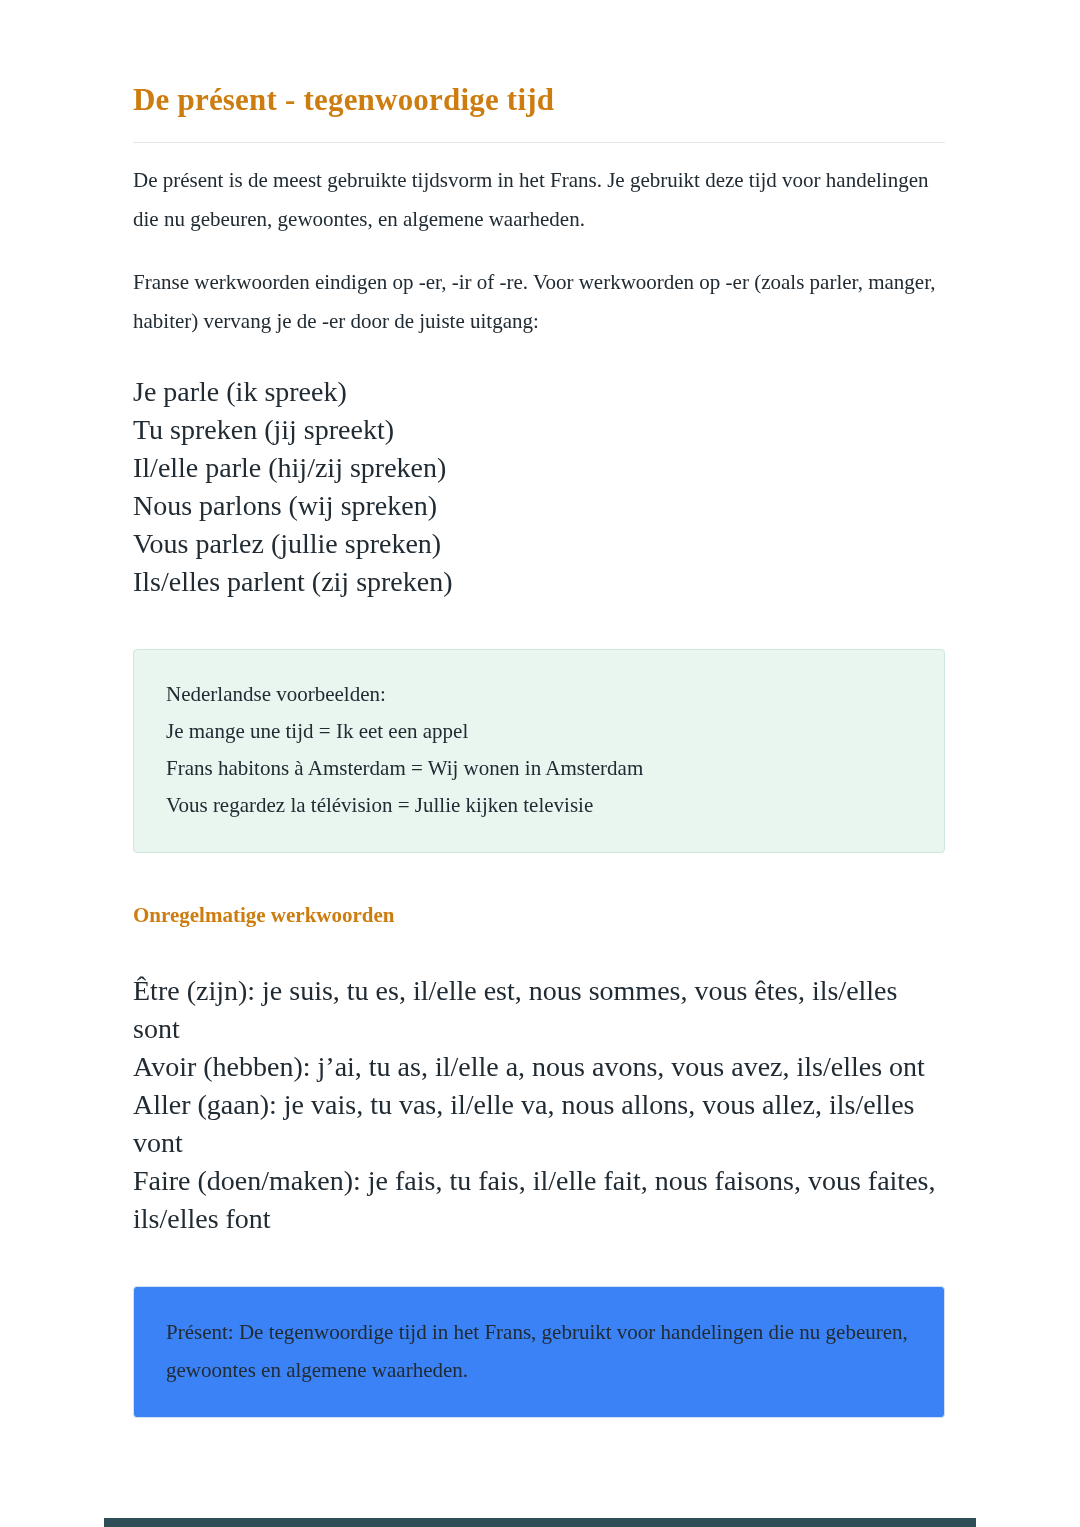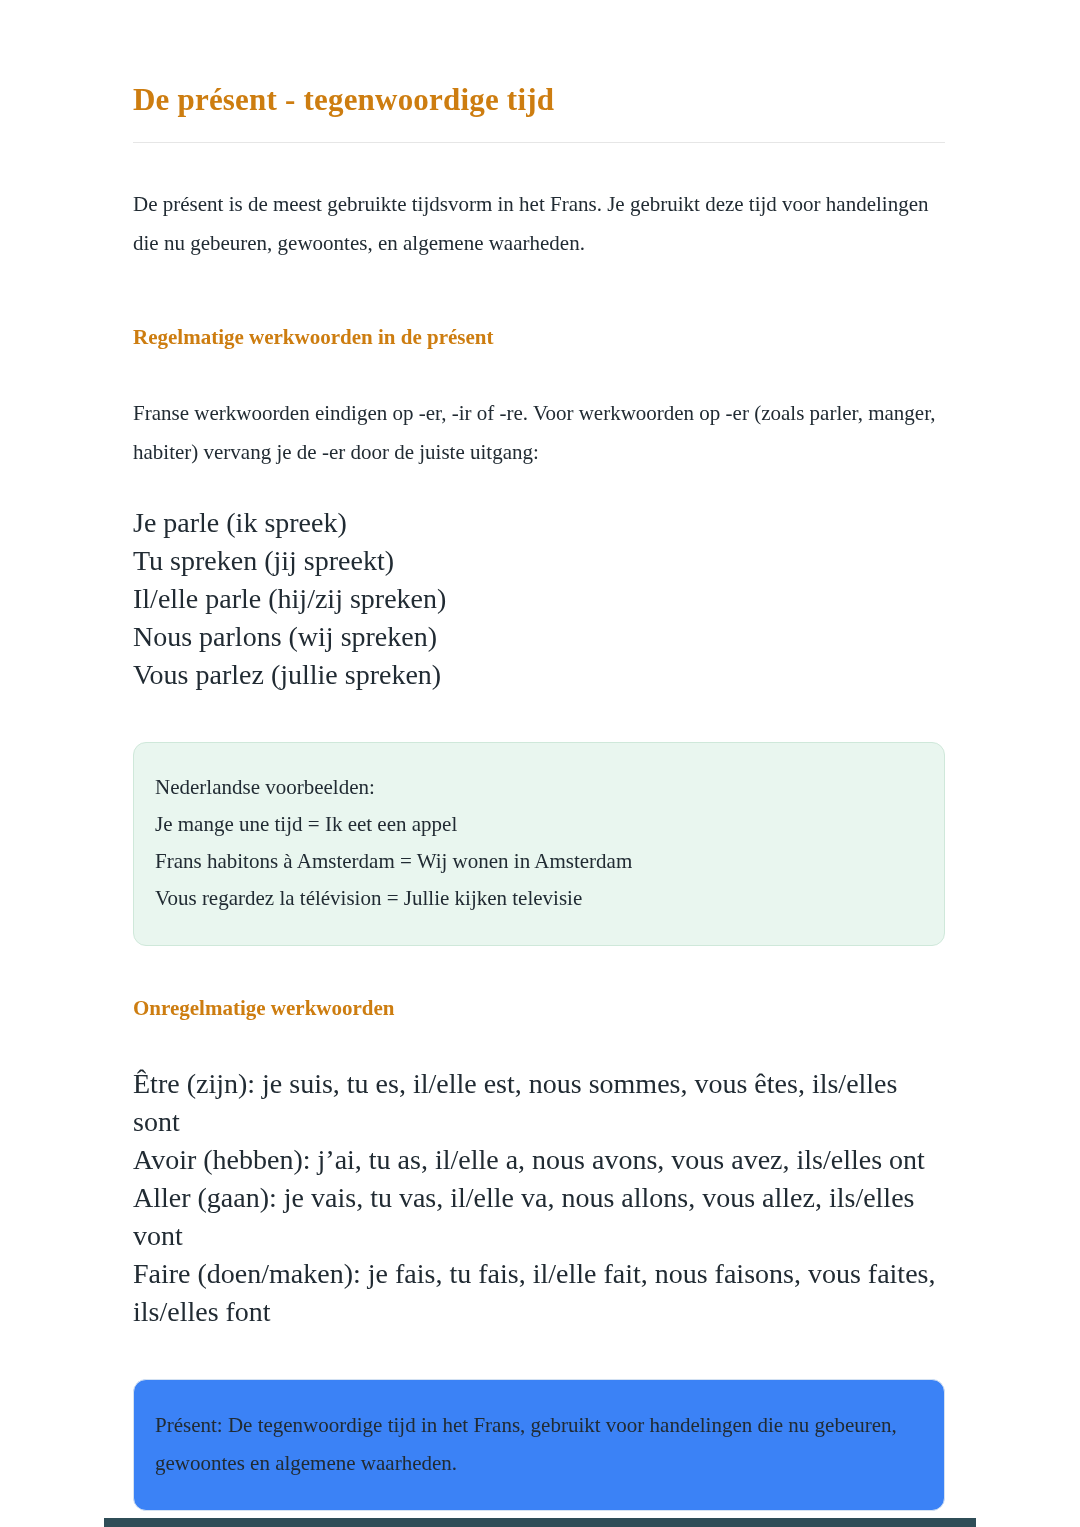--- a/index.html
+++ b/index.html
@@ -14,49 +14,49 @@
   }
   .content {
     padding: 82px 135px 0 133px;
   }
   .doc-title {
     font-size: 31px;
     font-weight: 700;
     color: #cd7d10;
     padding-bottom: 24px;
     border-bottom: 1px solid #e6e6e6;
-    margin-bottom: 42px;
+    margin-bottom: 18px;
     letter-spacing: 0.2px;
   }
   .para {
     font-size: 21px;
     line-height: 39px;
   }
   .intro-para {
-    margin-bottom: 62px;
+    margin-bottom: 24px;
   }
   .section-heading {
     font-size: 21px;
     font-weight: 700;
     color: #cd7d10;
     margin-bottom: 44px;
   }
   .section-body {
     margin-bottom: 32px;
   }
   .line-list {
     font-size: 28px;
     line-height: 38px;
     list-style: none;
   }
   .line-list li { display: block; }
   .block-gap-lg { margin-bottom: 48px; }
   .callout {
-    border-radius: 13px;
-    padding: 26px 30px 28px 21px;
+    border-radius: 4px;
+    padding: 26px 30px 28px 32px;
     font-size: 21px;
     line-height: 37px;
     margin-bottom: 50px;
   }
   .callout.example {
     background: #e9f6ef;
     border: 1px solid #cfe8da;
   }
   .callout.definition {
     background: #3b82f6;
@@ -74,30 +74,30 @@
 </style>
 </head>
 <body>
 
 <div class="content">
 
   <h1 class="doc-title">De présent - tegenwoordige tijd</h1>
 
   <p class="para intro-para">De présent is de meest gebruikte tijdsvorm in het Frans. Je gebruikt deze tijd voor handelingen die nu gebeuren, gewoontes, en algemene waarheden.</p>
 
-  <h2 class="section-heading">Regelmatige werkwoorden in de présent</h2>
 
   <p class="para section-body">Franse werkwoorden eindigen op -er, -ir of -re. Voor werkwoorden op -er (zoals parler, manger, habiter) vervang je de -er door de juiste uitgang:</p>
 
   <ul class="line-list block-gap-lg">
     <li>Je parle (ik spreek)</li>
     <li>Tu spreken (jij spreekt)</li>
     <li>Il/elle parle (hij/zij spreken)</li>
     <li>Nous parlons (wij spreken)</li>
     <li>Vous parlez (jullie spreken)</li>
+    <li>Ils/elles parlent (zij spreken)</li>
   </ul>
 
   <div class="callout example">
     <div>Nederlandse voorbeelden:</div>
     <div>Je mange une tijd = Ik eet een appel</div>
     <div>Frans habitons à Amsterdam = Wij wonen in Amsterdam</div>
     <div>Vous regardez la télévision = Jullie kijken televisie</div>
   </div>
 
   <h2 class="section-heading">Onregelmatige werkwoorden</h2>

